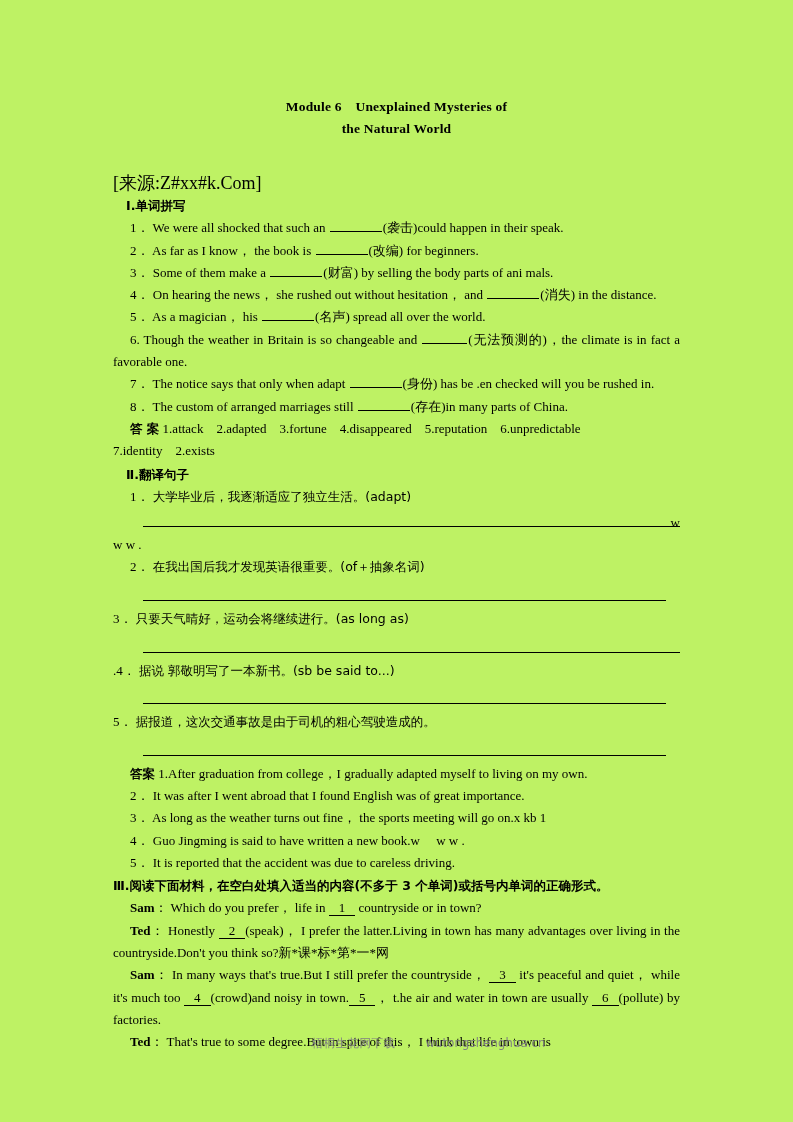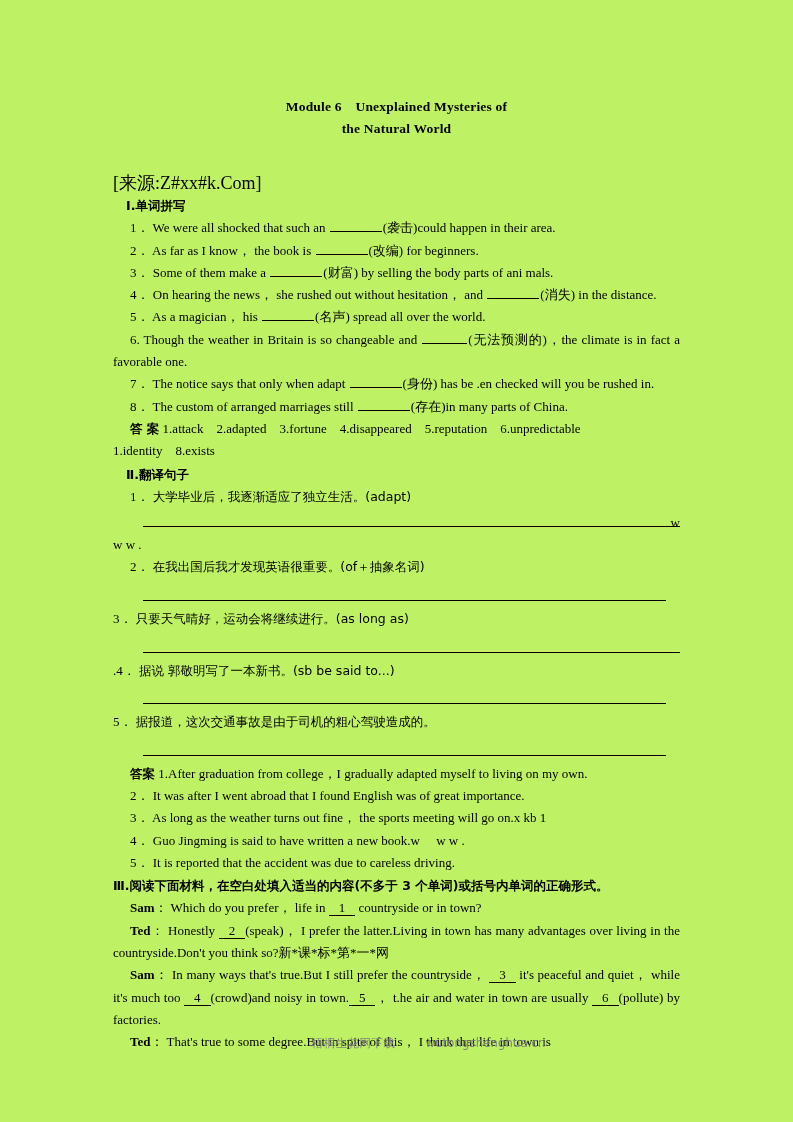--- a/index.html
+++ b/index.html
@@ -142,21 +142,21 @@
       <div>Module 6 Unexplained Mysteries of</div>
       <div class="title-line-2">the Natural World</div>
     </div>
 
     <p class="src-tag">[来源:Z#xx#k.Com]</p>
 
     <p class="sec-head cn">Ⅰ.单词拼写</p>
 
     <p class="item">
       <span>1．</span>
-      <span>We were all shocked that such an </span><span class="blank blank-7"></span><span>(袭击)could happen in their area.</span>
+      <span>We were all shocked that such an </span><span class="blank blank-7"></span><span>(袭击)could happen in their speak.</span>
     </p>
 
     <p class="item">
       <span>2．</span>
       <span>As far as I know， the book is </span><span class="blank blank-7"></span><span>(改编) for beginners.</span>
     </p>
 
     <p class="item">
       <span>3．</span>
       <span>Some of them make a </span><span class="blank blank-7"></span><span>(财富) by selling the body parts of ani mals.</span>
@@ -184,21 +184,21 @@
 
     <p class="item">
       <span>8．</span>
       <span>The custom of arranged marriages still </span><span class="blank blank-7"></span><span>(存在)in many parts of China.</span>
     </p>
 
     <p class="ans">
       <span class="bold cn">答 案</span>
       <span>1.attack　2.adapted　3.fortune　4.disappeared　5.reputation　6.unpredictable</span>
     </p>
-    <p class="ans-cont">1.identity　8.exists</p>
+    <p class="ans-cont">7.identity　2.exists</p>
 
     <p class="sec-head cn">Ⅱ.翻译句子</p>
 
     <p class="item">
       <span>1．</span>
       <span class="cn">大学毕业后，我逐渐适应了独立生活。(adapt)</span>
     </p>
     <div class="spacer-xs"></div>
     <div class="rule-row full-line">
       <div class="rule-line"></div>

